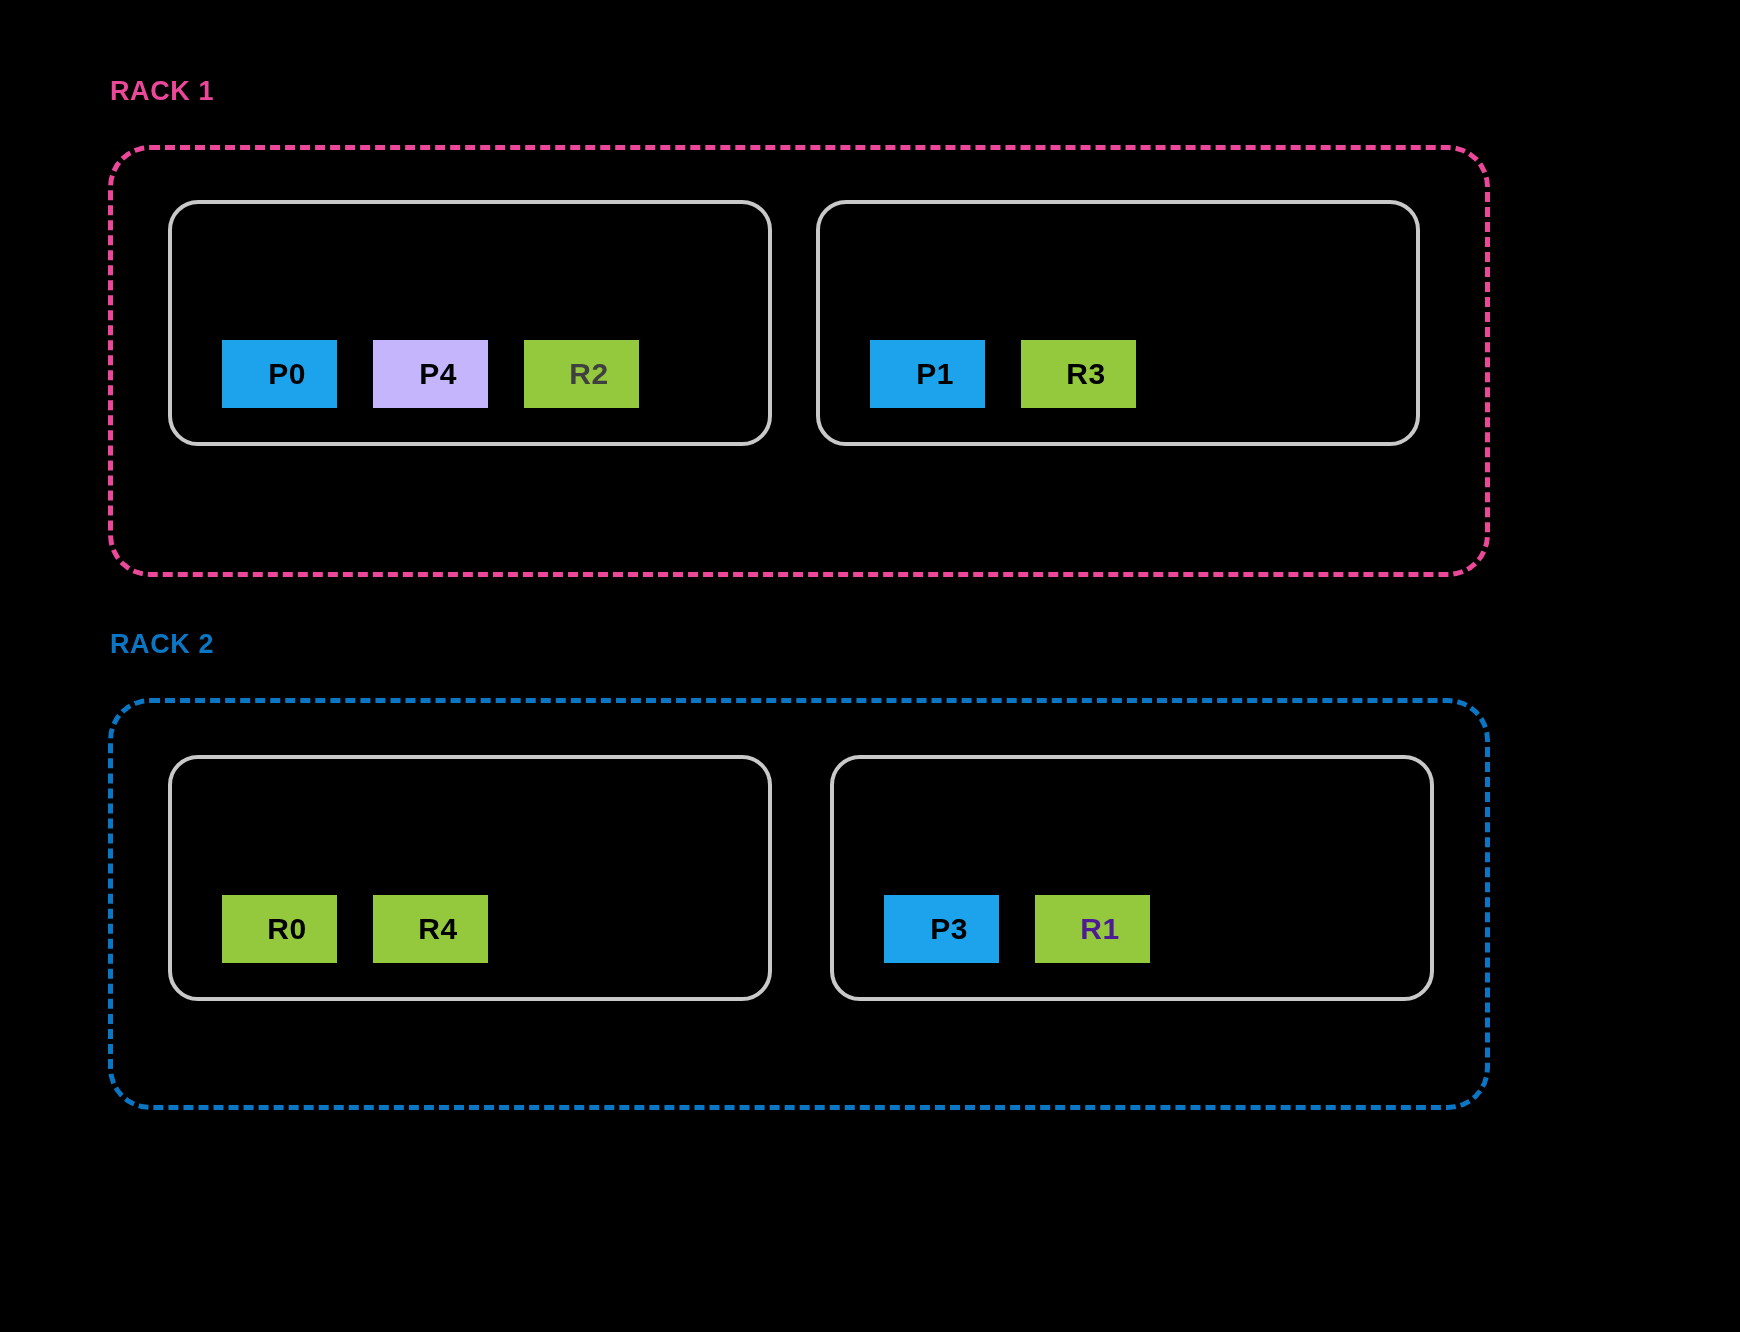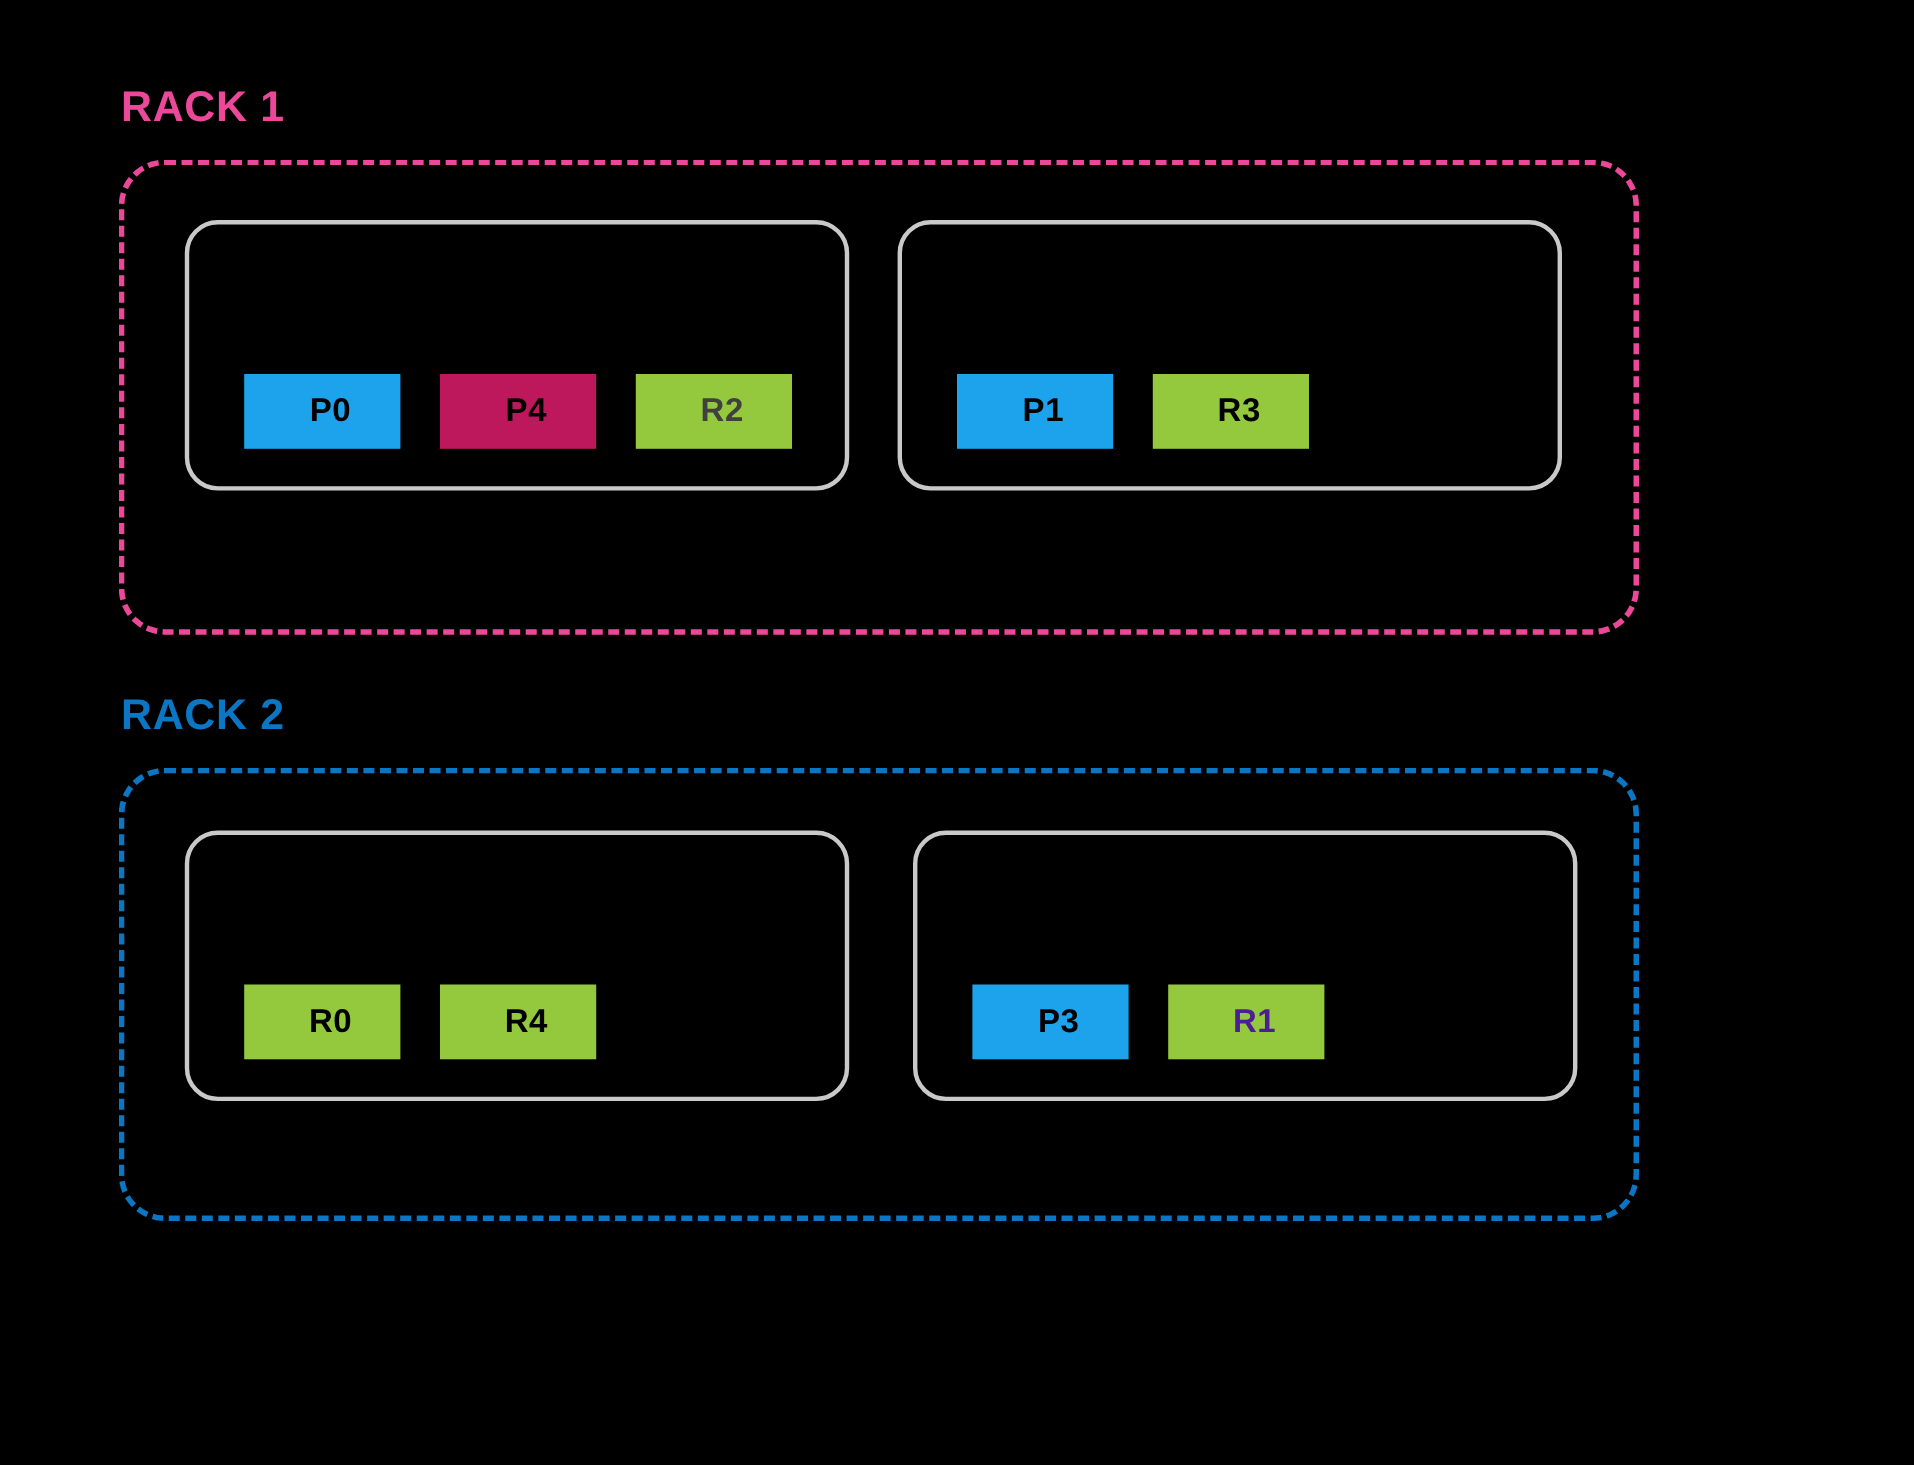--- a/index.html
+++ b/index.html
@@ -19,21 +19,21 @@
   .canvas {
     position: absolute;
     left: 0; top: 0;
     width: 1740px;
     height: 1332px;
     background: #000000;
   }
 
   .rack-label {
     position: absolute;
-    font-size: 39px;
+    font-size: 27px;
     font-weight: bold;
     letter-spacing: 0.6px;
     line-height: 1;
     white-space: nowrap;
   }
 
   .rack-box {
     position: absolute;
     box-sizing: border-box;
     border-style: dashed;
@@ -56,21 +56,21 @@
     left: 50px;
     bottom: 34px;
     display: flex;
     flex-direction: row;
     align-items: flex-end;
     gap: 36px;
   }
 
   
   .chip {
-    width: 142px;
+    width: 115px;
     height: 68px;
     display: flex;
     align-items: center;
     justify-content: center;
     color: #000000;
     font-size: 30px;
     font-weight: bold;
     letter-spacing: 0.5px;
     line-height: 1;
     box-sizing: border-box;
@@ -81,21 +81,21 @@
 <body>
 
 <div class="canvas"></div>
 
 <div id="racks-root">
     <div class="rack-label" style="left: 110px; top: 78px; color: rgb(236, 72, 153);">RACK 1</div>
     <div class="rack-box" style="left: 108px; top: 145px; width: 1382px; height: 432px; border-color: rgb(236, 72, 153);"></div>
     <div class="node" style="left: 168px; top: 200px; width: 604px; height: 246px; border-color: rgb(201, 201, 201);">
       <div class="node-items">
         <div class="chip" style="background: rgb(28, 163, 235); color: rgb(0, 0, 0);">P0</div>
-        <div class="chip" style="background: #be185d; color: rgb(0, 0, 0);">P4</div>
+        <div class="chip" style="background: #c4b5fd; color: rgb(0, 0, 0);">P4</div>
         <div class="chip" style="background: rgb(149, 201, 61); color: #404040;">R2</div>
       </div>
     </div>
     <div class="node" style="left: 816px; top: 200px; width: 604px; height: 246px; border-color: rgb(201, 201, 201);">
       <div class="node-items">
         <div class="chip" style="background: rgb(28, 163, 235); color: rgb(0, 0, 0);">P1</div>
         <div class="chip" style="background: rgb(149, 201, 61); color: rgb(0, 0, 0);">R3</div>
       </div>
     </div>
     <div class="rack-label" style="left: 110px; top: 631px; color: rgb(11, 118, 196);">RACK 2</div>

